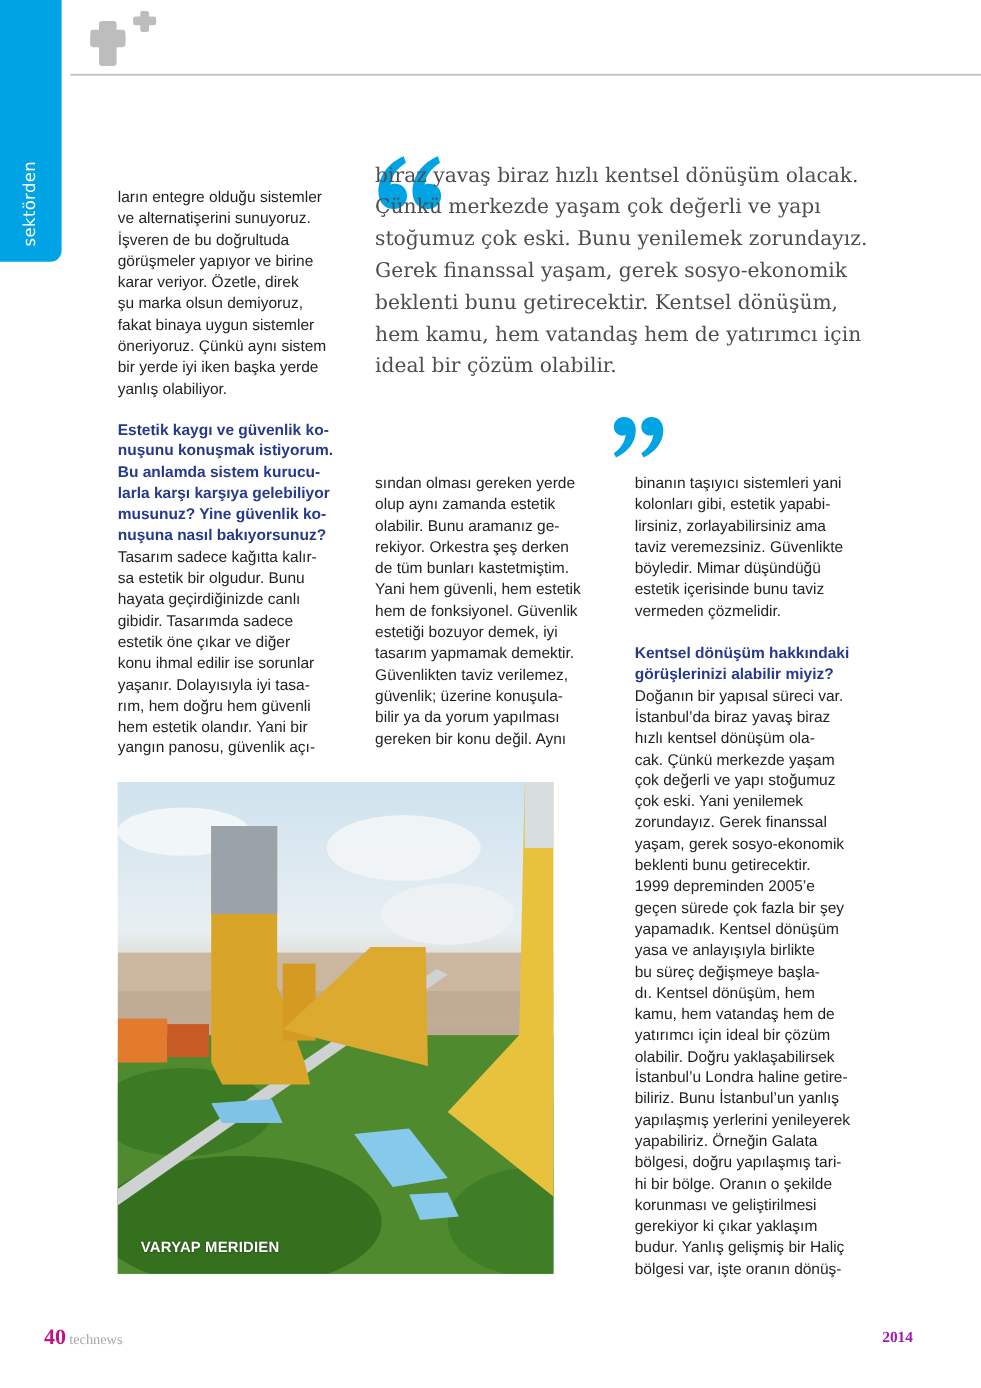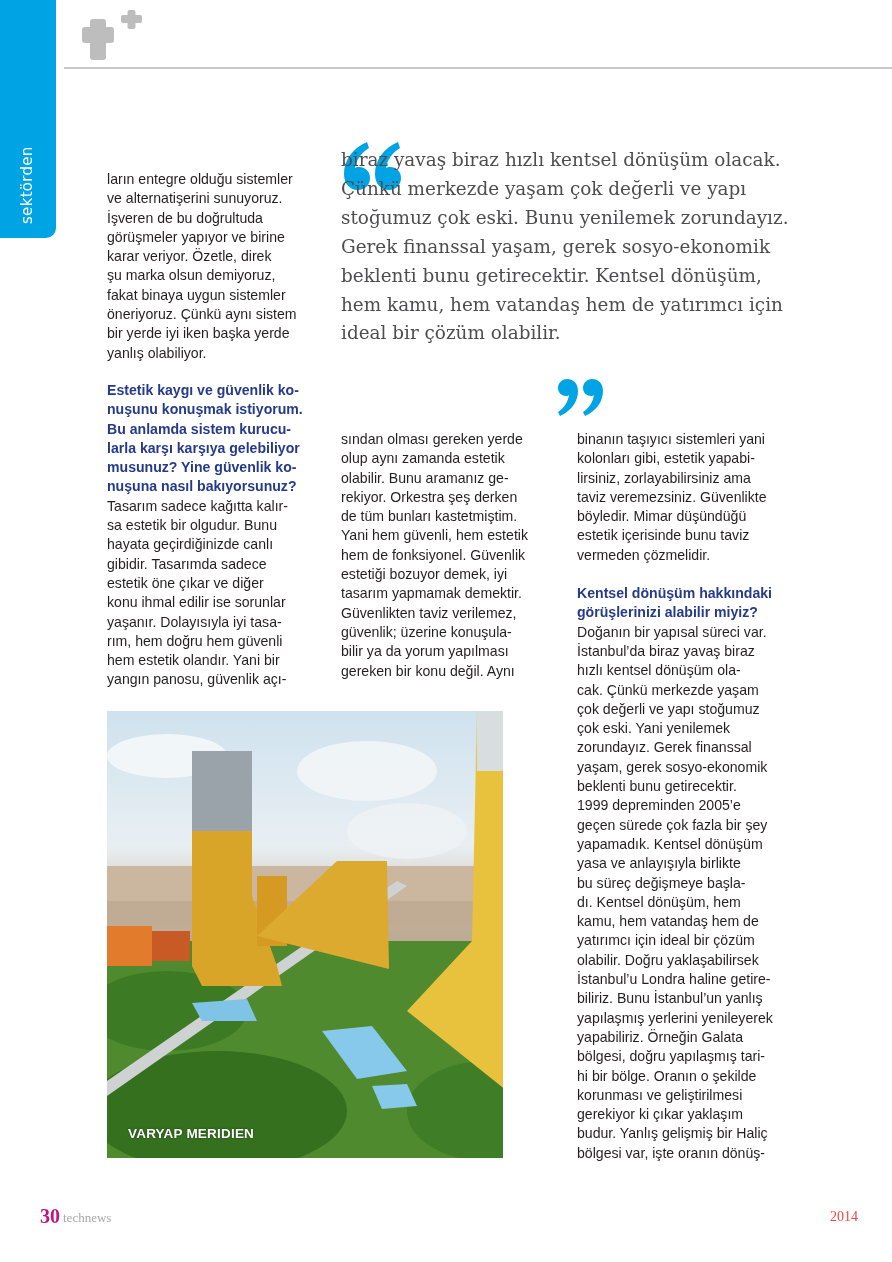--- a/index.html
+++ b/index.html
@@ -56,21 +56,21 @@
   .footer-page {
     position: absolute; left: 40px; top: 1205px; font-family: "Liberation Serif", serif;
     color: #c0157f; font-size: 20px; font-weight: bold;
   }
   .footer-brand {
     position: absolute; left: 63px; top: 1210px; font-family: "Liberation Serif", serif;
     color: #a8a8a8; font-size: 13px;
   }
   .footer-year {
     position: absolute; left: 802px; top: 1209px; font-family: "Liberation Serif", serif;
-    color: #ef4444; font-size: 14px; font-weight: normal; margin-left: 28px;
+    color: #a21caf; font-size: 14px; font-weight: bold;
   }
 </style>
 </head>
 <body>
 
 <div class="side-tab">
   <span class="side-tab-label">sektörden</span>
 </div>
 
 <svg class="plus-icon" viewBox="0 0 62 50">
@@ -229,15 +229,15 @@
     <polygon points="370,0 444,0 444,415 300,300 365,230" fill="#e9c23d"></polygon>
     <polygon points="370,0 444,0 444,60 370,60" fill="#d8dde0"></polygon>
 
     <polygon points="85,292 140,288 150,310 95,310" fill="#7fc4e6"></polygon>
     <polygon points="215,320 265,315 300,360 250,368" fill="#86c9eb"></polygon>
     <polygon points="265,375 300,373 310,395 275,398" fill="#86c9eb"></polygon>
   </svg>
   <span class="photo-caption">VARYAP MERIDIEN</span>
 </div>
 
-<span class="footer-page">30</span>
+<span class="footer-page">40</span>
 <span class="footer-brand">technews</span>
 <span class="footer-year">2014</span>
 
 </body></html>

